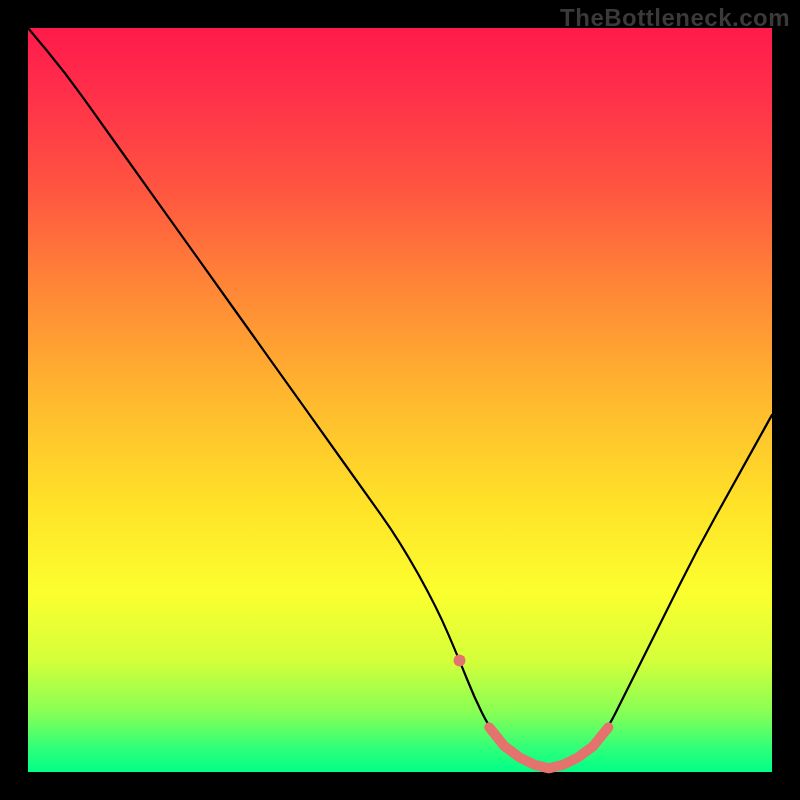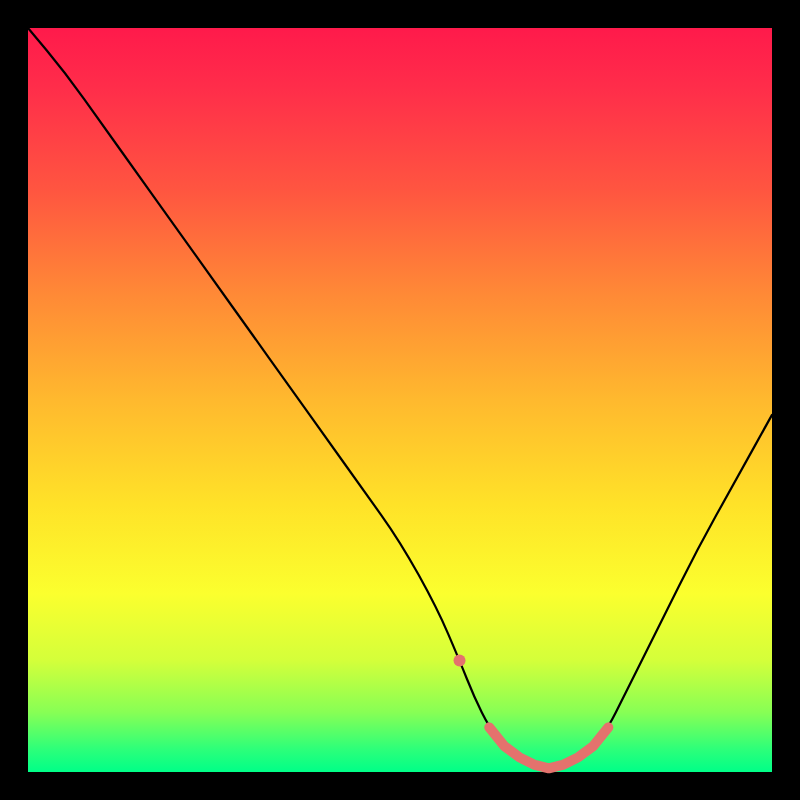--- a/index.html
+++ b/index.html
@@ -64,20 +64,21 @@
     stroke-linejoin: round;
   }
   .accent-dot {
     fill: #e4726d;
   }
 </style>
 </head>
 <body>
 
 <div class="frame">
+  <div class="watermark">TheBottleneck.com</div>
 
   <div class="plot-area">
     <svg class="chart" viewBox="0 0 744 744">
       <path id="main-curve" class="curve" d="M 0.00 0.00 Q 0.00 0.00 18.60 22.32 Q 37.20 44.64 55.80 70.68 Q 74.40 96.72 93.00 122.76 Q 111.60 148.80 130.20 174.84 Q 148.80 200.88 167.40 226.92 Q 186.00 252.96 204.60 279.00 Q 223.20 305.04 241.80 331.08 Q 260.40 357.12 279.00 383.16 Q 297.60 409.20 316.20 435.24 Q 334.80 461.28 353.40 487.32 Q 372.00 513.36 390.60 546.84 Q 409.20 580.32 420.36 606.36 Q 431.52 632.40 438.96 651.00 Q 446.40 669.60 453.84 684.48 Q 461.28 699.36 468.72 708.66 Q 476.16 717.96 483.60 723.54 Q 491.04 729.12 498.48 732.84 Q 505.92 736.56 513.36 738.42 Q 520.80 740.28 528.24 738.42 Q 535.68 736.56 543.12 732.84 Q 550.56 729.12 558.00 723.54 Q 565.44 717.96 572.88 708.66 Q 580.32 699.36 587.76 684.48 Q 595.20 669.60 613.80 632.40 Q 632.40 595.20 651.00 558.00 Q 669.60 520.80 688.20 487.32 Q 706.80 453.84 725.40 420.36 T 744.00 386.88"></path>
       <path id="accent-seg" class="accent-seg" d="M 461.28 699.36 L 476.16 717.96 L 491.04 729.12 L 505.92 736.56 L 520.80 740.28 L 535.68 736.56 L 550.56 729.12 L 565.44 717.96 L 580.32 699.36"></path>
       <circle id="accent-dot" class="accent-dot" r="6" cx="431.52" cy="632.40"></circle>
     </svg>
   </div>
 </div>
 

